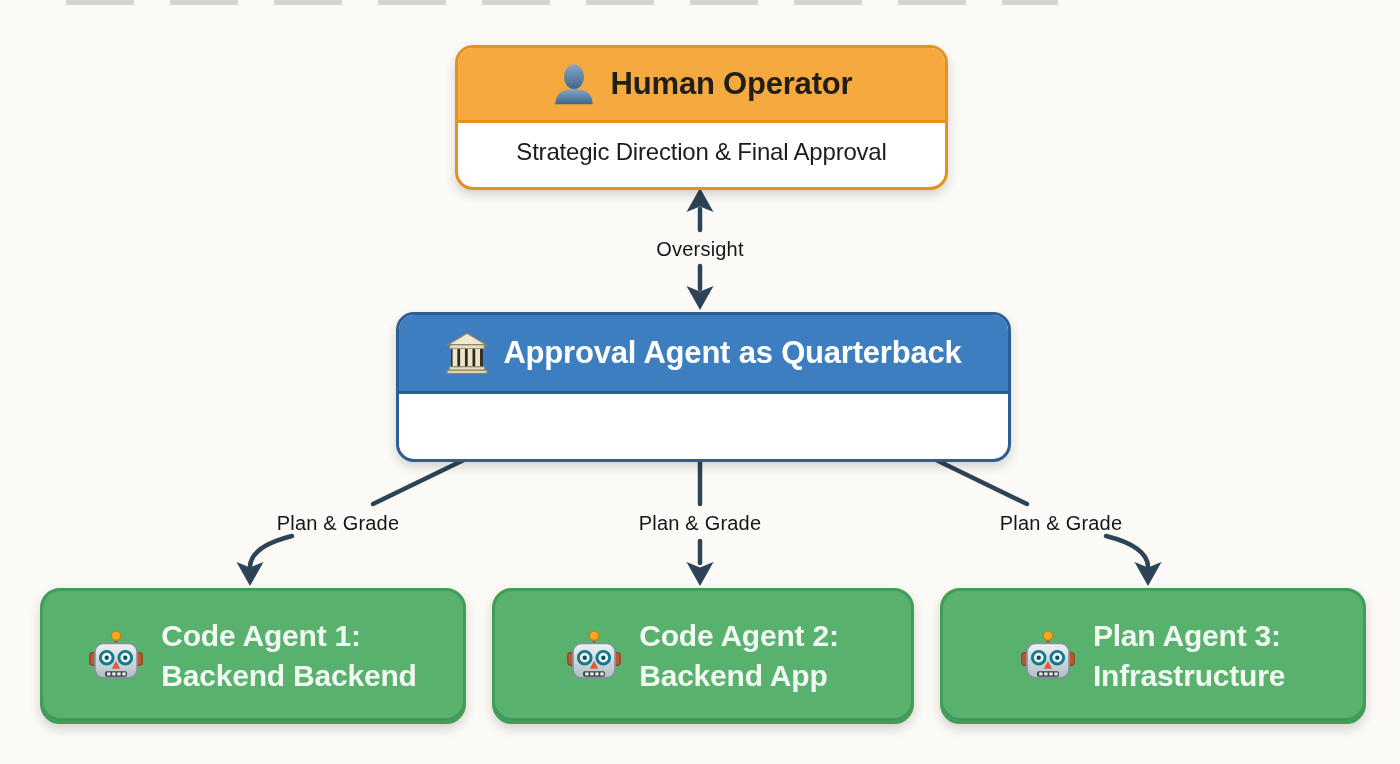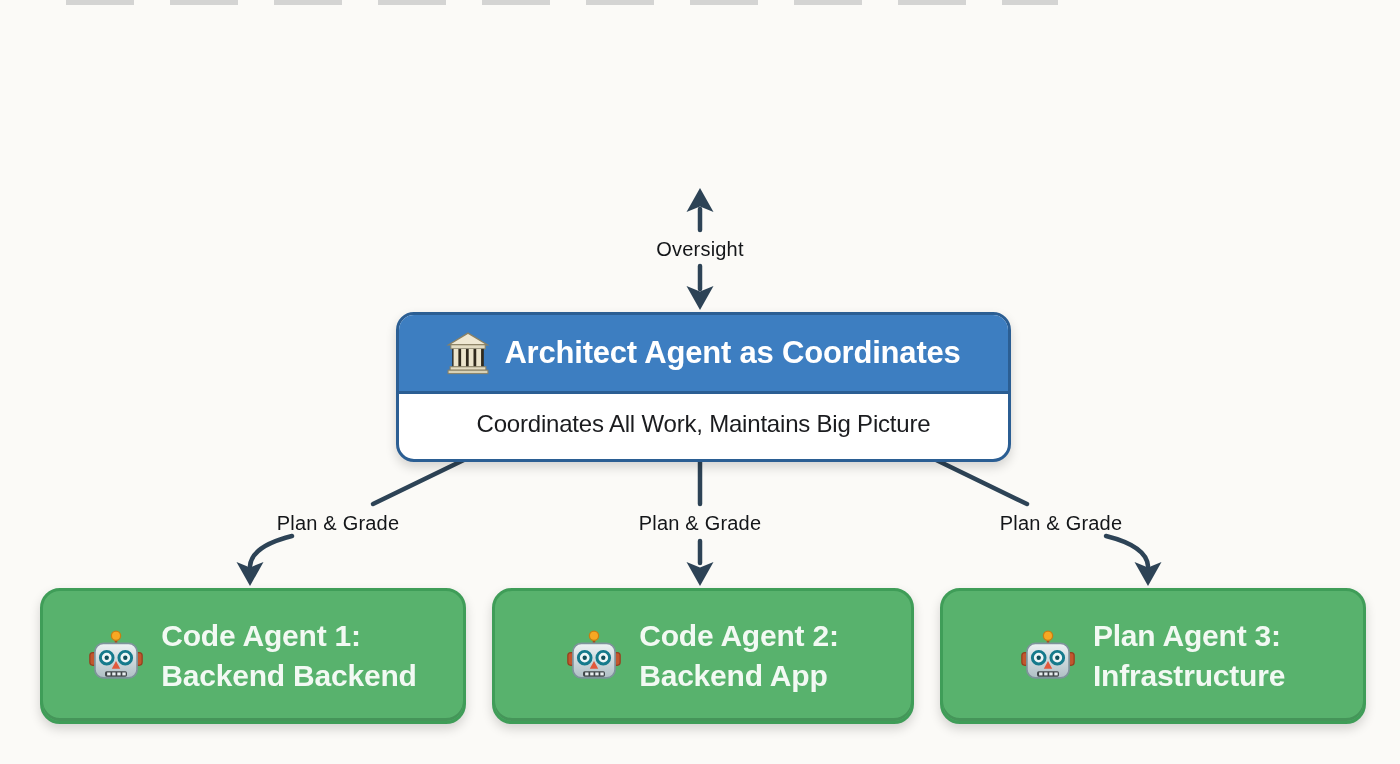--- a/index.html
+++ b/index.html
@@ -108,39 +108,56 @@
       <path class="edge-line" d="M1106 536 C1134 543 1147 553 1148 566"></path>
       <path class="edge-head" d="M1148 586 L1134.5 562 L1148 567.5 L1161.5 562 Z"></path>
     </g>
   </svg>
 
   <div class="edge-label label-oversight">Oversight</div>
   <div class="edge-label label-pg-1">Plan &amp; Grade</div>
   <div class="edge-label label-pg-2">Plan &amp; Grade</div>
   <div class="edge-label label-pg-3">Plan &amp; Grade</div>
 
+  <div class="node framed-orange node-human">
+    <div class="node-header">
+      <span class="icon">
+        <svg width="46" height="46" viewBox="0 0 64 64">
+          <defs>
+            <linearGradient id="bustg" x1="0" y1="0" x2="0" y2="1">
+              <stop offset="0" stop-color="#84a7c9"></stop>
+                <stop offset="1" stop-color="#41648c"></stop>
+            </linearGradient>
+          </defs>
+          <ellipse cx="32" cy="22" rx="14" ry="17" fill="url(#bustg)"></ellipse>
+          <path d="M6 60 C6 44 18 39 32 39 C46 39 58 44 58 60 Z" fill="url(#bustg)"></path>
+        </svg>
+      </span>
+      <span class="node-title title-dark">Human Operator</span>
+    </div>
+    <div class="node-body">Strategic Direction &amp; Final Approval</div>
+  </div>
 
   <div class="node framed-blue node-architect">
     <div class="node-header">
       <span class="icon">
         <svg width="44" height="44" viewBox="0 0 64 64">
           <polygon points="32,3 4,20 60,20" fill="#efe8d2" stroke="#8a8164" stroke-width="2"></polygon>
           <rect x="7" y="20" width="50" height="6" fill="#e3dcc2" stroke="#8a8164" stroke-width="1.5"></rect>
           <rect x="9" y="26" width="46" height="26" fill="#302a1d"></rect>
           <rect x="11" y="26" width="7" height="26" fill="#ece5cc"></rect>
           <rect x="22" y="26" width="7" height="26" fill="#ece5cc"></rect>
           <rect x="33" y="26" width="7" height="26" fill="#ece5cc"></rect>
           <rect x="44" y="26" width="7" height="26" fill="#ece5cc"></rect>
           <rect x="6" y="52" width="52" height="5" fill="#e3dcc2" stroke="#8a8164" stroke-width="1.5"></rect>
           <rect x="3" y="57" width="58" height="5" fill="#d9d2b6" stroke="#8a8164" stroke-width="1.5"></rect>
         </svg>
       </span>
-      <span class="node-title title-light">Architect Agent as Coordinates</span>
+      <span class="node-title title-light">Approval Agent as Quarterback</span>
     </div>
-    <div class="node-body">Coordinates All Work, Maintains Big Picture</div>
   </div>
 
   <div class="agent agent-1">
     <span class="icon">
       <svg width="54" height="54" viewBox="0 0 64 64">
         <defs>
           <linearGradient id="robg1" x1="0" y1="0" x2="0" y2="1">
             <stop offset="0" stop-color="#eef3f4"></stop>
               <stop offset="1" stop-color="#aebec4"></stop>
           </linearGradient>

